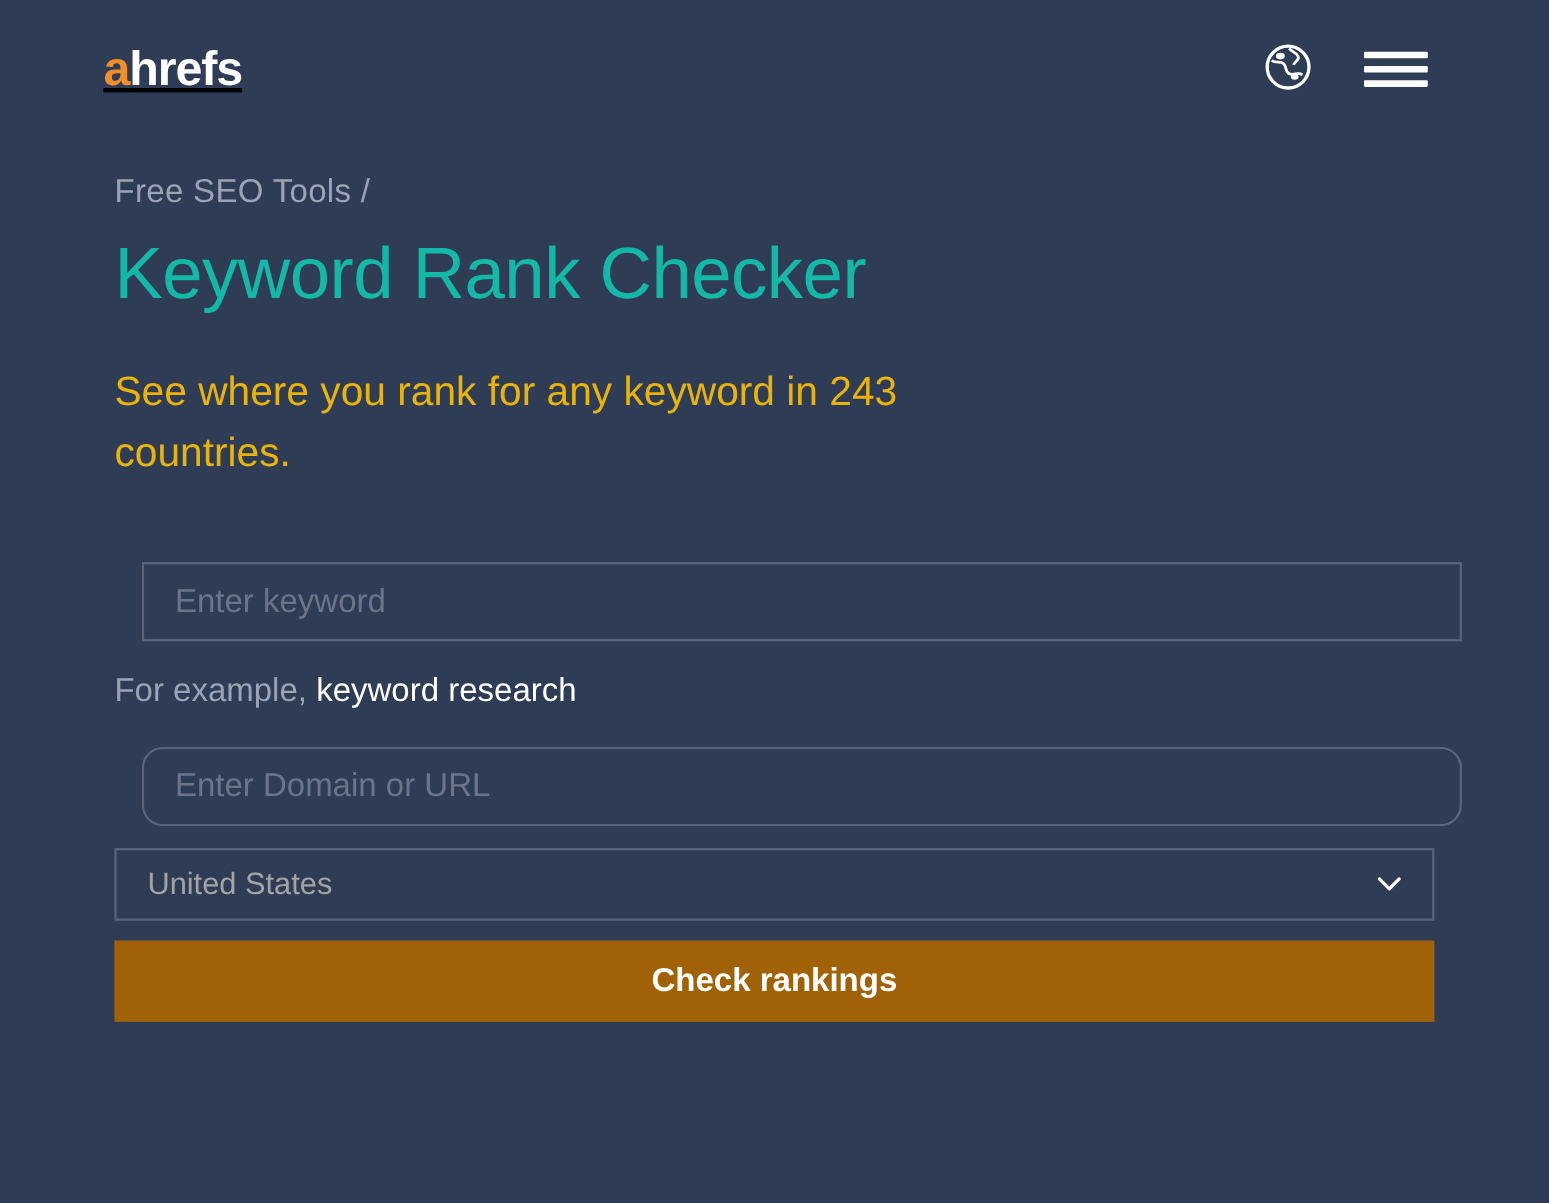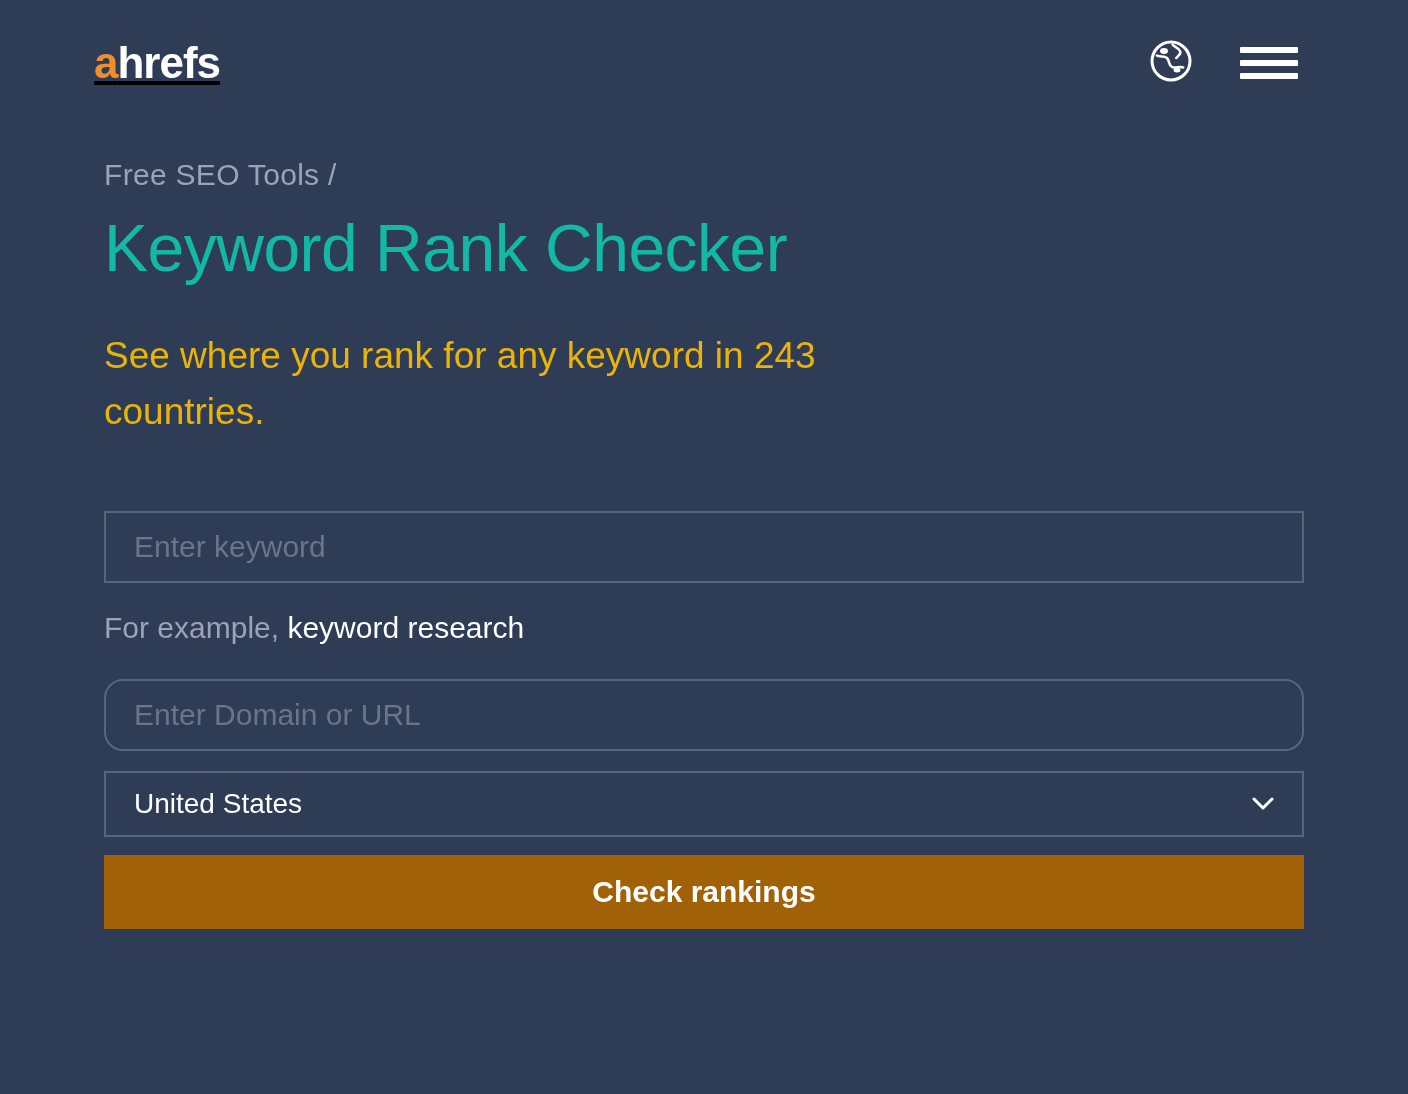--- a/index.html
+++ b/index.html
@@ -106,20 +106,21 @@
     .input-field {
       width: 100%;
       height: 72px;
       background: transparent;
       border: 2px solid #5a657c;
       color: #ffffff;
       font-size: 30px;
       padding: 0 28px;
       outline: none;
       font-family: inherit;
+      margin-left: 25px;
     }
     
     .input-field::placeholder {
       color: #6b7489;
     }
     
     .example-text {
       font-size: 30px;
       color: #9ba3b4;
       margin-top: 28px;
@@ -141,21 +142,21 @@
       height: 66px;
       border: 2px solid #5a657c;
       display: flex;
       align-items: center;
       padding: 0 28px;
       cursor: pointer;
       margin-bottom: 18px;
     }
     
     .select-value {
-      color: #ffffff;
+      color: #a3a3a3;
       font-size: 28px;
       flex: 1;
     }
     
     .chevron-down {
       width: 22px;
       height: 14px;
     }
     
     .submit-button {

